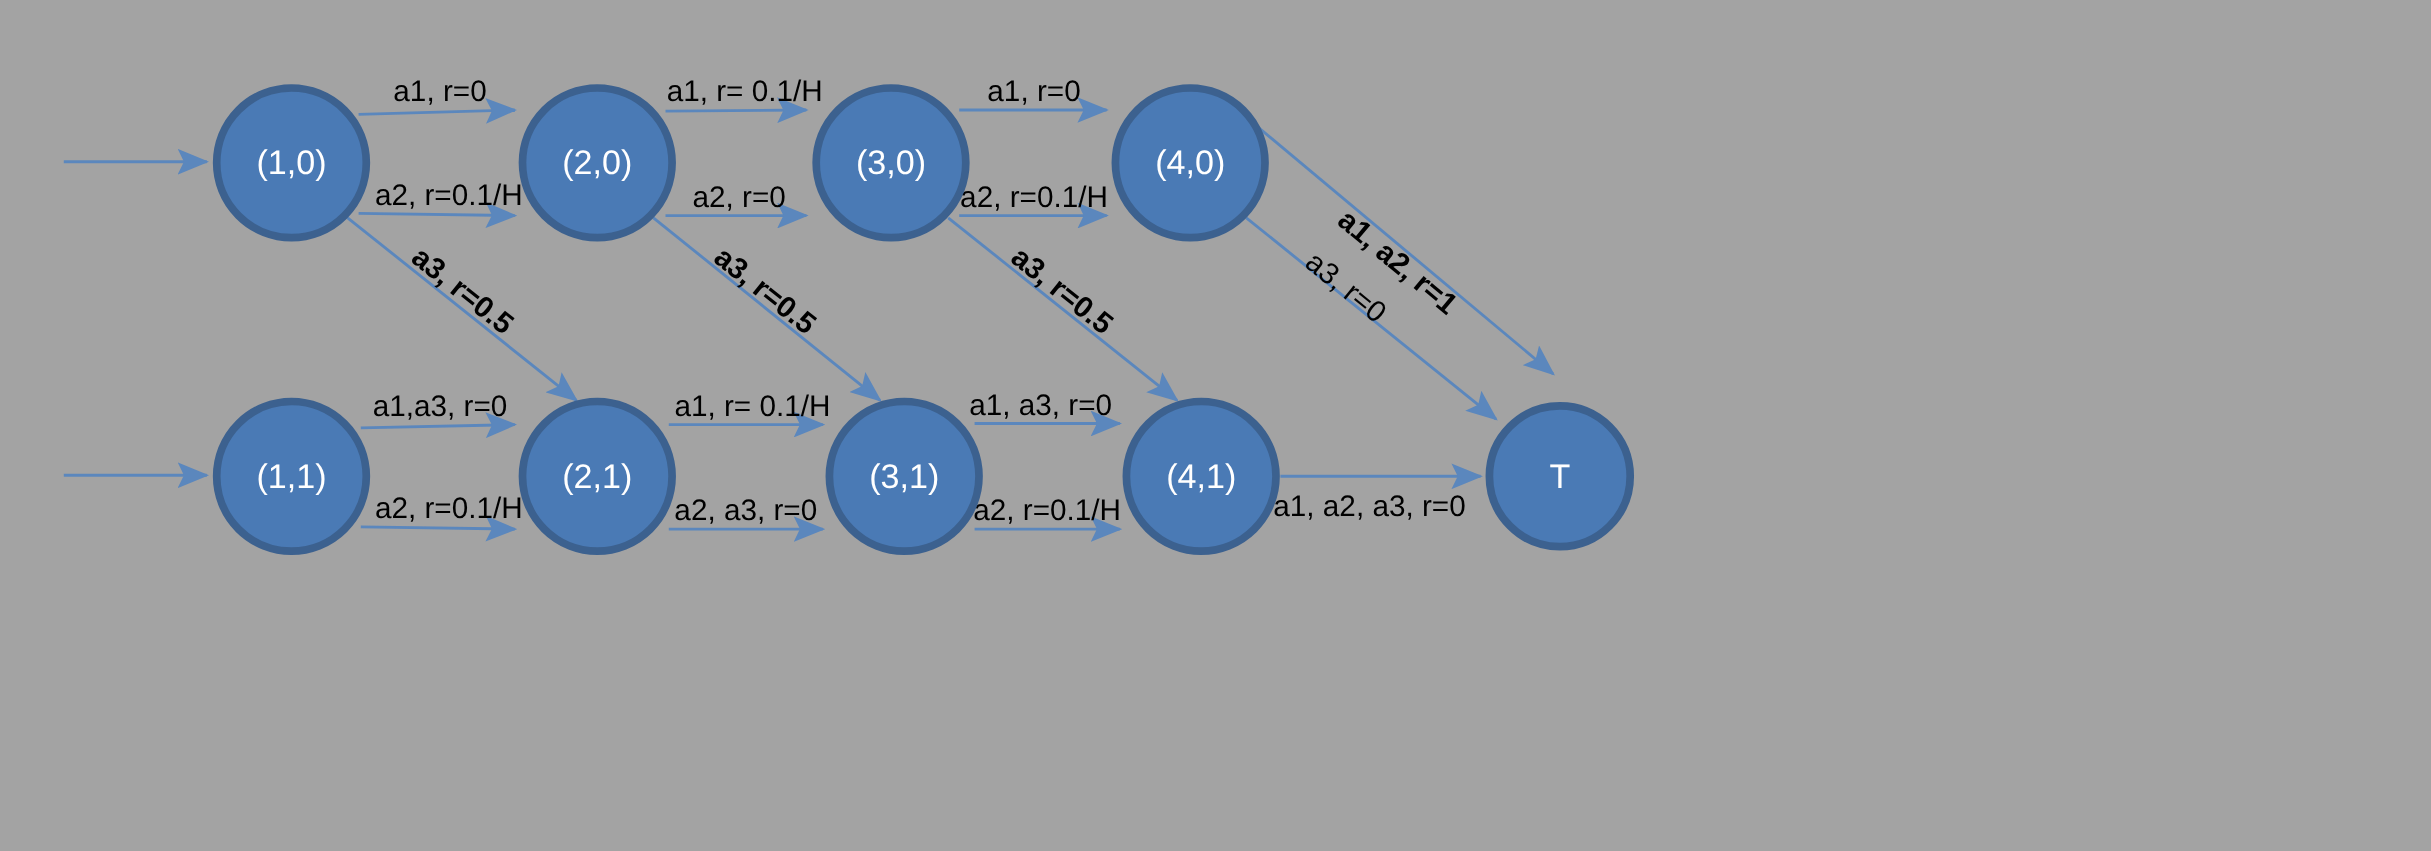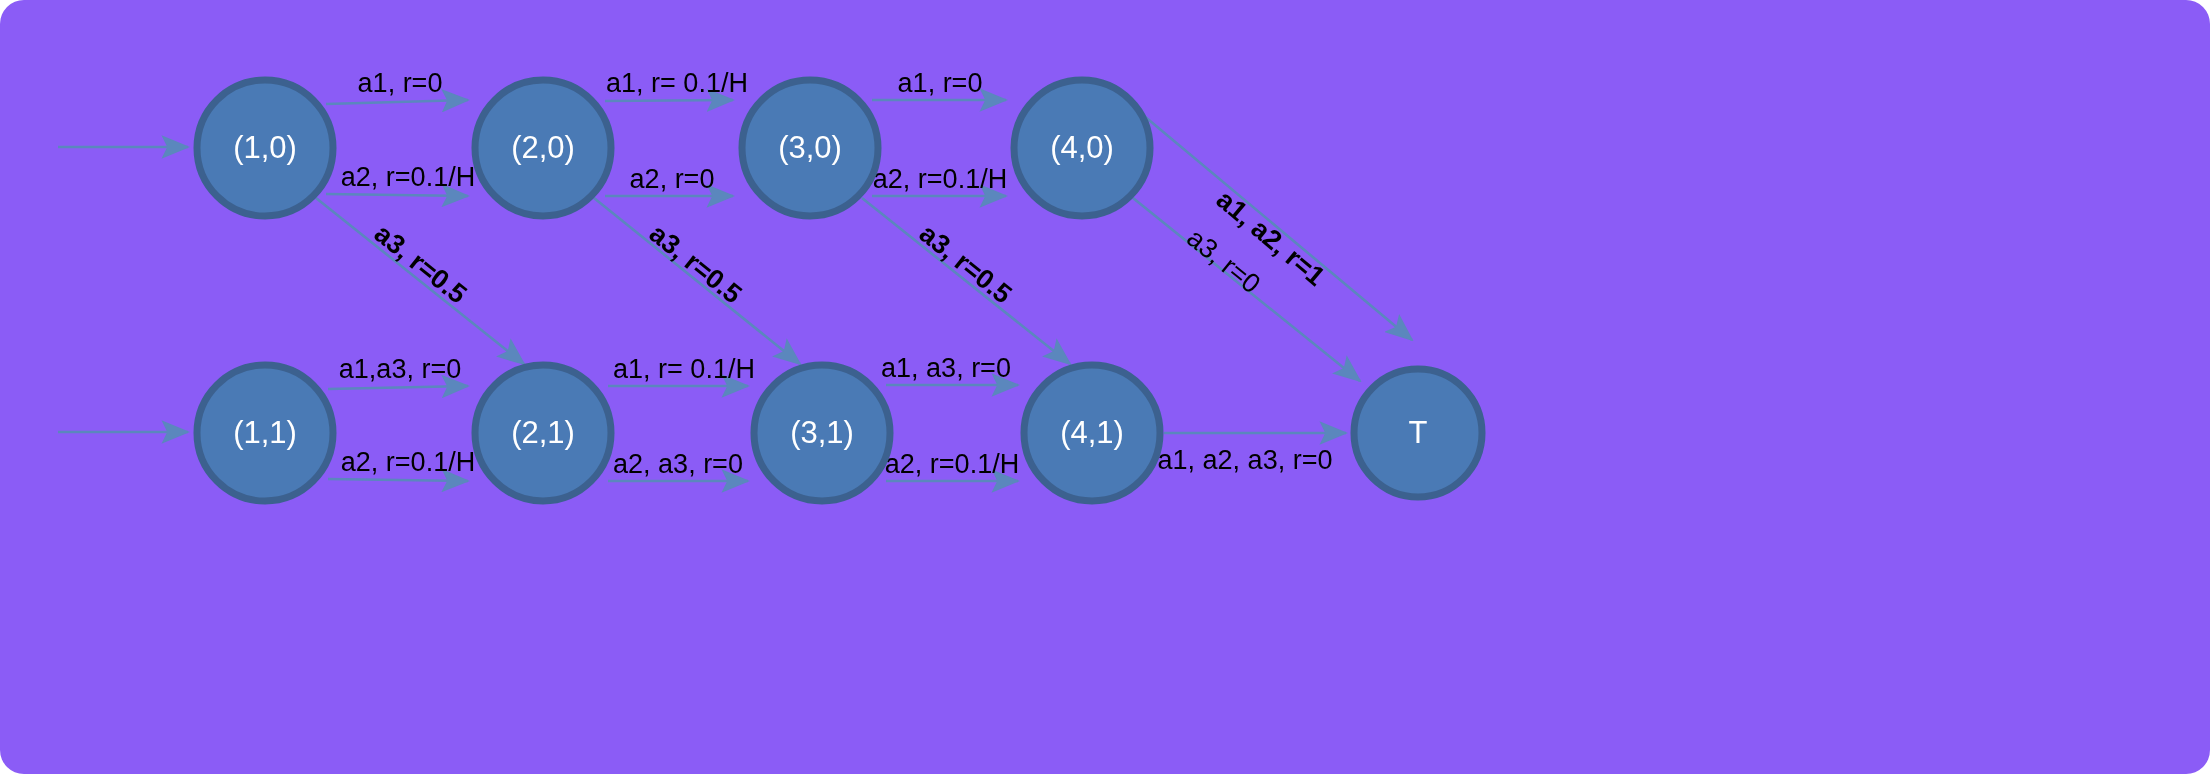--- a/index.html
+++ b/index.html
@@ -7,23 +7,22 @@
     padding: 0;
     background: #ffffff;
   }
   body {
     font-family: "Liberation Sans", sans-serif;
   }
   #canvas {
     position: relative;
     width: 2210px;
     height: 774px;
-    background: #8b5cf6;
+    background: #a3a3a3;
     overflow: hidden;
-    border-radius: 24px;
   }
   svg#diagram {
     display: block;
     width: 2210px;
     height: 774px;
   }
   .node-circle {
     fill: #4a7ab5;
     stroke: #3c618f;
     stroke-width: 7;

